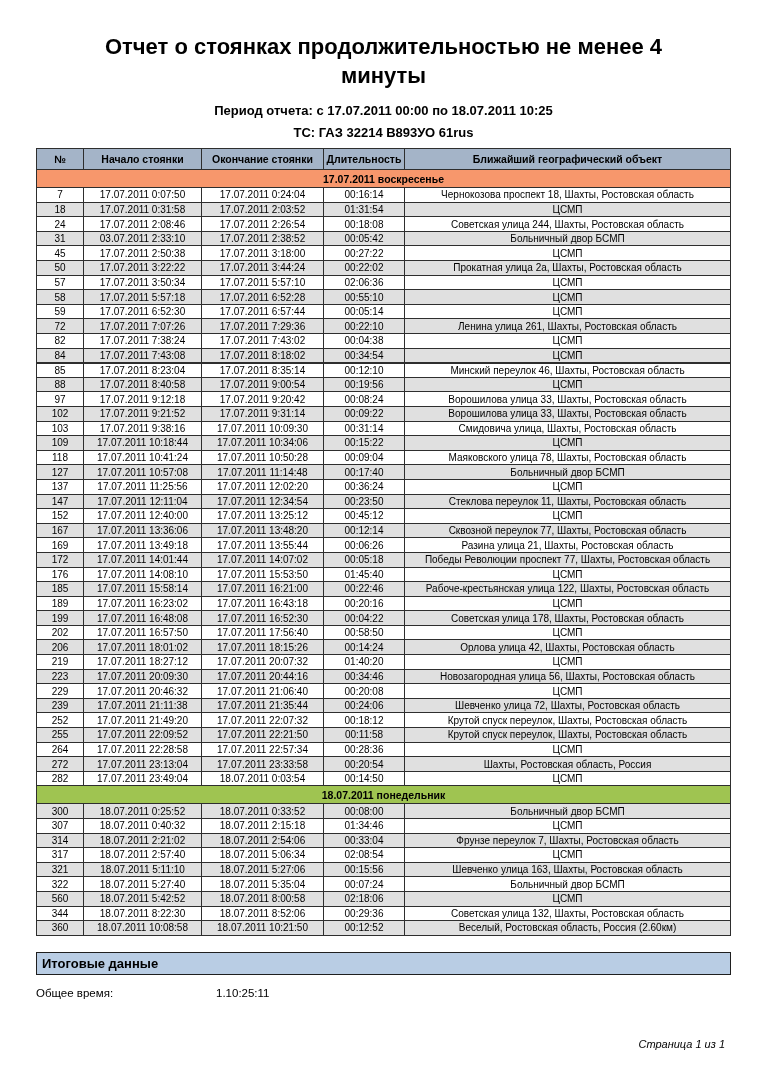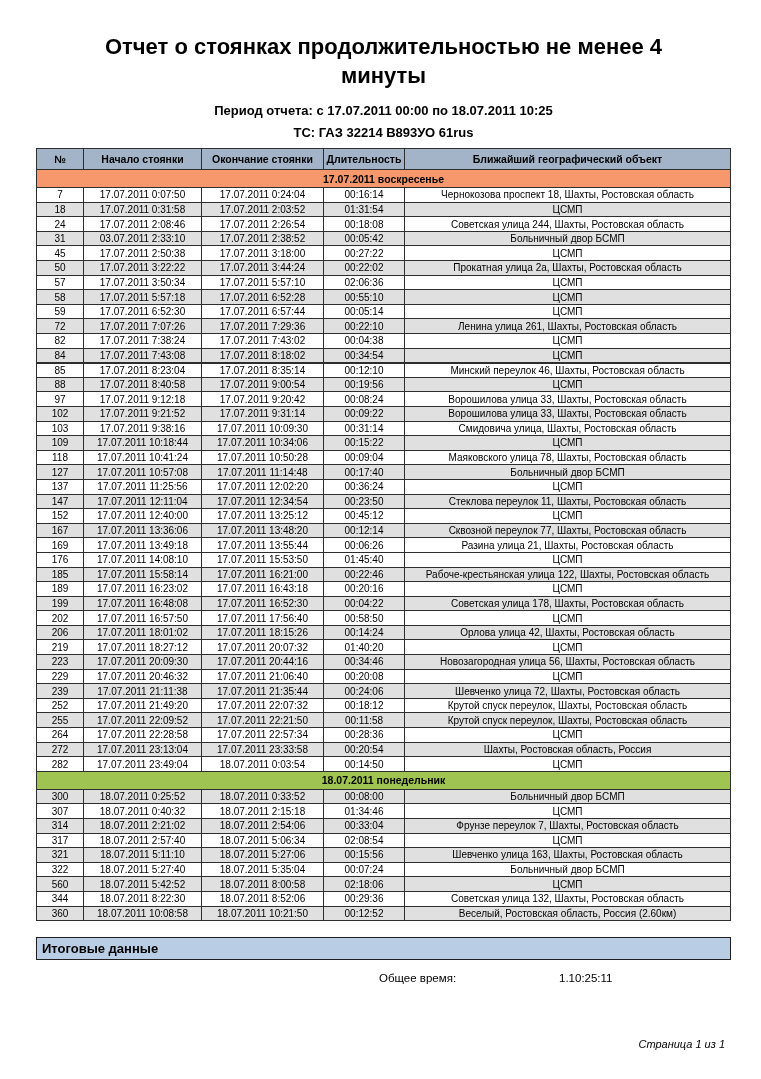--- a/index.html
+++ b/index.html
@@ -39,21 +39,20 @@
   table.stops tr.thick-top td { border-top-width:2px; }
 
   .summary-bar {
     width:695px; border:1px solid #1f1f1f;
     background:var(--summary-bar-bg, #b9cde4);
     font-weight:bold; font-size:13px; padding:3px 5px; margin-top:16px;
   }
   .totals {
     display:flex; width:695px; font-size:11.5px; margin-top:12px;
     align-items:baseline;
-    justify-content:flex-end;
   }
   .totals .lab { width:180px; }
   .totals .val { width:172px; }
   .totals .stops-total { flex:1; }
   .page-num {
     position:absolute; right:36px; top:1038px; font-size:11px;font-style:italic;
   }
 </style>
 </head>
 <body>
@@ -254,20 +253,27 @@
           <td>00:12:14</td>
           <td>Сквозной переулок 77, Шахты, Ростовская область</td>
         </tr>
         <tr class="odd">
           <td>169</td>
           <td>17.07.2011 13:49:18</td>
           <td>17.07.2011 13:55:44</td>
           <td>00:06:26</td>
           <td>Разина улица 21, Шахты, Ростовская область</td>
         </tr>
+        <tr class="even">
+          <td>172</td>
+          <td>17.07.2011 14:01:44</td>
+          <td>17.07.2011 14:07:02</td>
+          <td>00:05:18</td>
+          <td>Победы Революции проспект 77, Шахты, Ростовская область</td>
+        </tr>
         <tr class="odd">
           <td>176</td>
           <td>17.07.2011 14:08:10</td>
           <td>17.07.2011 15:53:50</td>
           <td>01:45:40</td>
           <td>ЦСМП</td>
         </tr>
         <tr class="even">
           <td>185</td>
           <td>17.07.2011 15:58:14</td>

